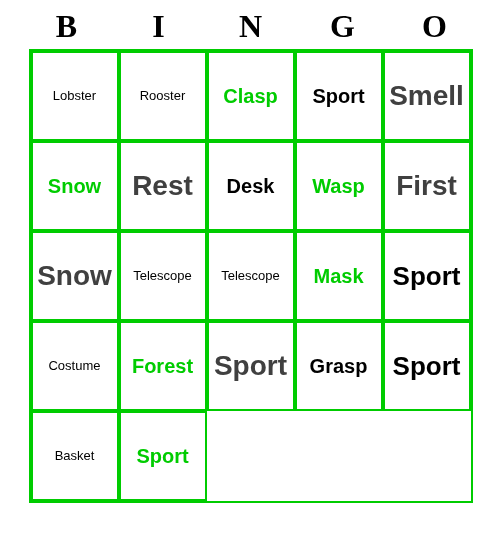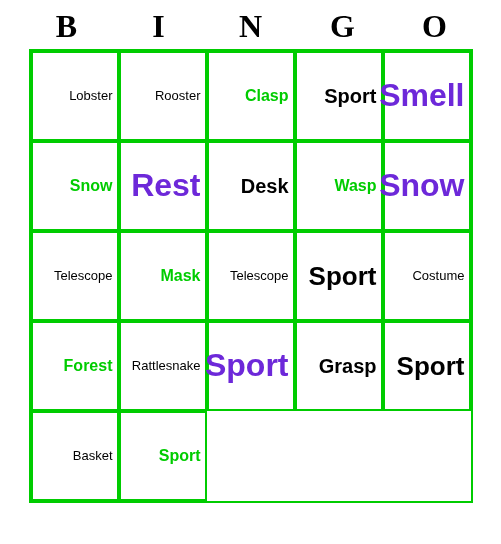--- a/index.html
+++ b/index.html
@@ -40,38 +40,38 @@
       display: grid;
       grid-template-columns: repeat(5, 88px);
       grid-template-rows: repeat(5, 90px);
       border: 2px solid #00cc00;
     }
 
     .bingo-cell {
       border: 2px solid #00cc00;
       display: flex;
       align-items: center;
-      justify-content: flex-end;
+      justify-content: center;
       text-align: center;
       padding: 4px;
       cursor: default;
     }
 
     .cell-text {
       line-height: 1.1;
     }
 
     .size-large {
-      font-size: 32px;
+      font-size: 28px;
       font-weight: bold;
-      color: #6d28d9;
+      color: #404040;
     }
 
     .size-medium {
-      font-size: 16px;
+      font-size: 20px;
       font-weight: bold;
       color: #00cc00;
     }
 
     .size-small {
       font-size: 13px;
       color: black;
     }
 
     .size-medium-black {
@@ -119,42 +119,42 @@
     <div class="bingo-cell">
       <span class="cell-text size-large">Rest</span>
     </div>
     <div class="bingo-cell">
       <span class="cell-text size-medium-black">Desk</span>
     </div>
     <div class="bingo-cell">
       <span class="cell-text size-medium">Wasp</span>
     </div>
     <div class="bingo-cell">
+      <span class="cell-text size-large">First</span>
+    </div>
+    <div class="bingo-cell">
       <span class="cell-text size-large">Snow</span>
     </div>
     <div class="bingo-cell">
       <span class="cell-text size-small">Telescope</span>
     </div>
     <div class="bingo-cell">
-      <span class="cell-text size-medium">Mask</span>
+      <span class="cell-text size-small">Telescope</span>
     </div>
     <div class="bingo-cell">
-      <span class="cell-text size-small">Telescope</span>
+      <span class="cell-text size-medium">Mask</span>
     </div>
     <div class="bingo-cell">
       <span class="cell-text size-large-black">Sport</span>
     </div>
     <div class="bingo-cell">
       <span class="cell-text size-small">Costume</span>
     </div>
     <div class="bingo-cell">
       <span class="cell-text size-medium">Forest</span>
-    </div>
-    <div class="bingo-cell">
-      <span class="cell-text size-small">Rattlesnake</span>
     </div>
     <div class="bingo-cell">
       <span class="cell-text size-large">Sport</span>
     </div>
     <div class="bingo-cell">
       <span class="cell-text size-medium-black">Grasp</span>
     </div>
     <div class="bingo-cell">
       <span class="cell-text size-large-black">Sport</span>
     </div>

